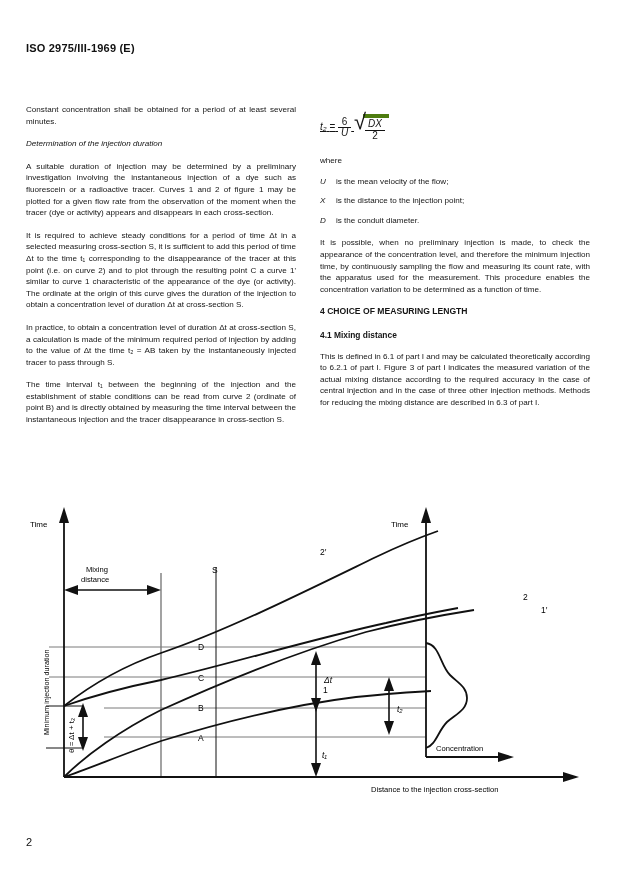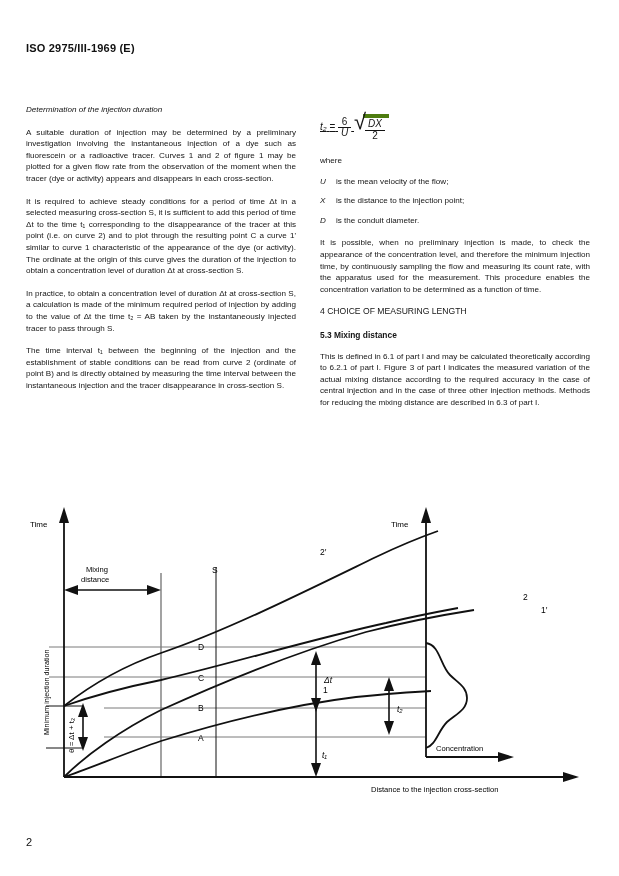--- a/index.html
+++ b/index.html
@@ -52,21 +52,21 @@
     margin: 0 0 11px 0;
     text-align: justify;
     text-justify: inter-word;
   }
   .subhead-italic {
     font-style: italic;
     margin: 0 0 11px 0 !important;
     text-align: left !important;
   }
   .sec-head {
-    font-weight: normal;
+    font-weight: bold;
     font-size: 8.6px;
     margin: 4px 0 12px 0 !important;
     text-align: left !important;
   }
   .sub-head {
     font-weight: bold;
     font-size: 8.4px;
     margin: 0 0 9px 0 !important;
     text-align: left !important;
   }
@@ -142,20 +142,21 @@
   }
 </style>
 </head>
 <body>
 
 <div class="page">
 
   <div class="doc-header">ISO 2975/III-1969 (E)</div>
 
   <div class="col col-left">
+    <p>Constant concentration shall be obtained for a period of at least several minutes.</p>
     <p class="subhead-italic">Determination of the injection duration</p>
     <p>A suitable duration of injection may be determined by a preliminary investigation involving the instantaneous injection of a dye such as fluorescein or a radioactive tracer. Curves 1 and 2 of figure 1 may be plotted for a given flow rate from the observation of the moment when the tracer (dye or activity) appears and disappears in each cross-section.</p>
     <p>It is required to achieve steady conditions for a period of time Δt in a selected measuring cross-section S, it is sufficient to add this period of time Δt to the time t₁ corresponding to the disappearance of the tracer at this point (i.e. on curve 2) and to plot through the resulting point C a curve 1' similar to curve 1 characteristic of the appearance of the dye (or activity). The ordinate at the origin of this curve gives the duration of the injection to obtain a concentration level of duration Δt at cross-section S.</p>
     <p>In practice, to obtain a concentration level of duration Δt at cross-section S, a calculation is made of the minimum required period of injection by adding to the value of Δt the time t₂ = AB taken by the instantaneously injected tracer to pass through S.</p>
     <p>The time interval t₁ between the beginning of the injection and the establishment of stable conditions can be read from curve 2 (ordinate of point B) and is directly obtained by measuring the time interval between the instantaneous injection and the tracer disappearance in cross-section S.</p>
   </div>
 
   <div class="col col-right">
 
     <p class="formula">
@@ -188,21 +189,21 @@
         <span class="defdesc">is the distance to the injection point;</span>
       </div>
       <div class="defrow">
         <span class="defsym">D</span>
         <span class="defdesc">is the conduit diameter.</span>
       </div>
     </div>
 
     <p>It is possible, when no preliminary injection is made, to check the appearance of the concentration level, and therefore the minimum injection time, by continuously sampling the flow and measuring its count rate, with the apparatus used for the measurement. This procedure enables the concentration variation to be determined as a function of time.</p>
     <p class="sec-head">4  CHOICE OF MEASURING LENGTH</p>
-    <p class="sub-head">5.3  Mixing distance</p>
+    <p class="sub-head">4.1  Mixing distance</p>
     <p>This is defined in 6.1 of part I and may be calculated theoretically according to 6.2.1 of part I. Figure 3 of part I indicates the measured variation of the actual mixing distance according to the required accuracy in the case of central injection and in the case of three other injection methods. Methods for reducing the mixing distance are described in 6.3 of part I.</p>
   </div>
 
   <div class="figure">
     <svg width="567" height="300" viewBox="0 0 567 300">
 
       <g stroke="#7b7b7b" stroke-width="1">
         <line x1="23" y1="142" x2="400" y2="142"></line>
         <line x1="23" y1="172" x2="400" y2="172"></line>
         <line x1="78" y1="203" x2="400" y2="203"></line>

